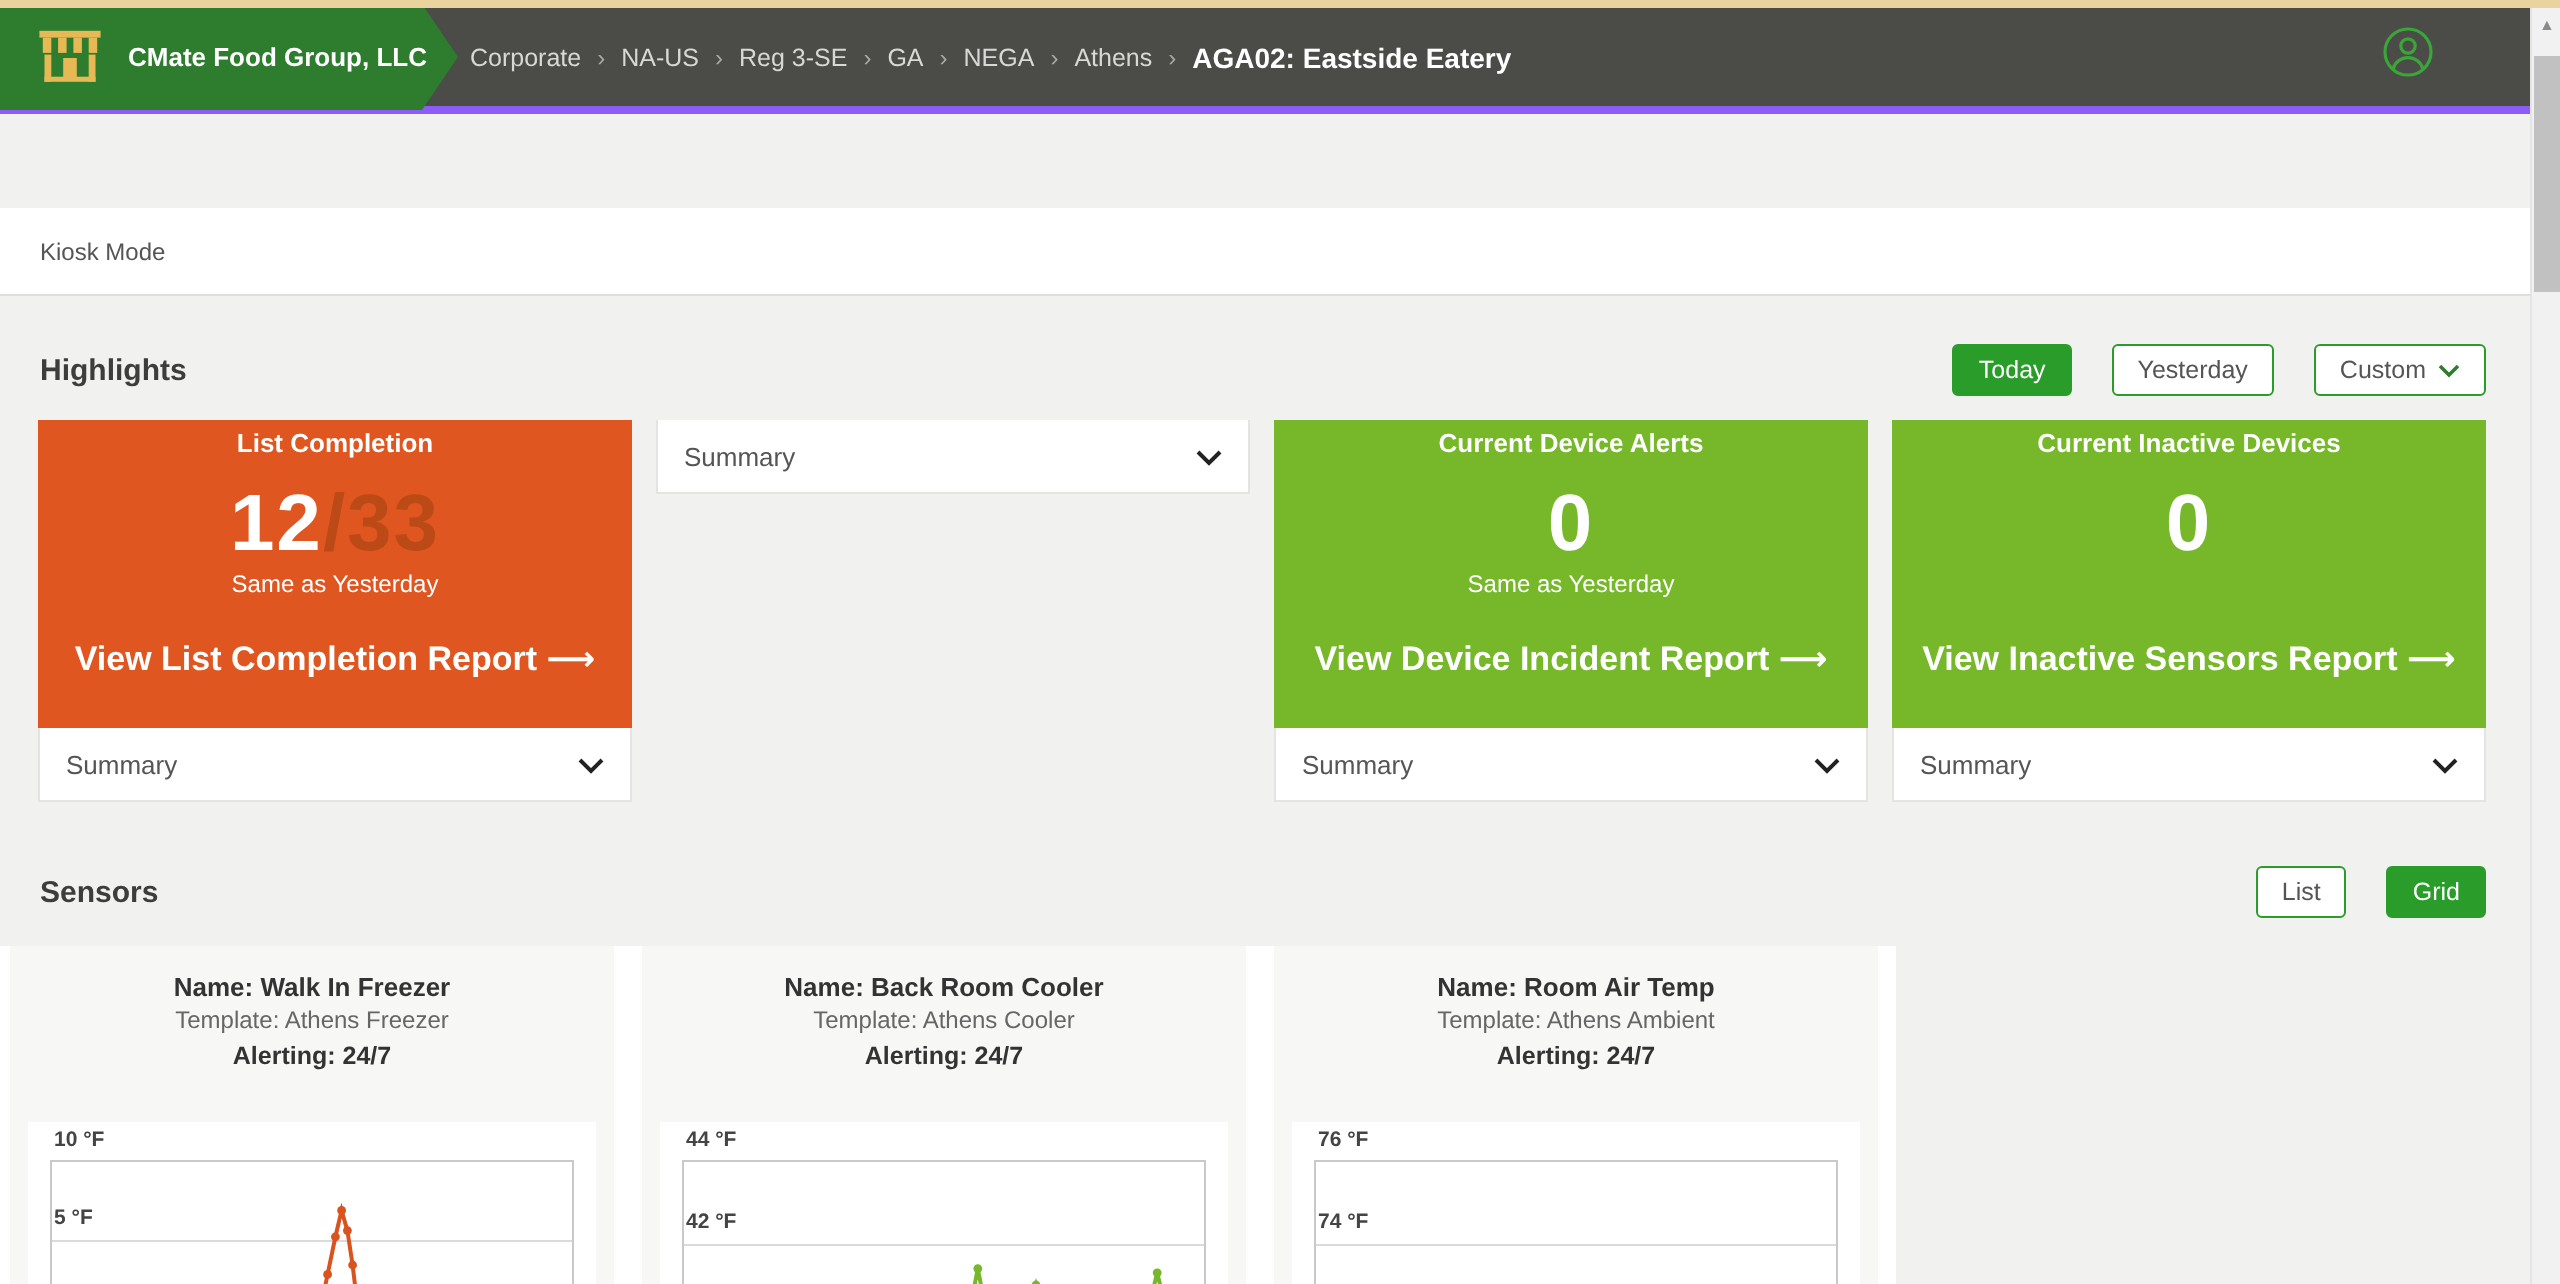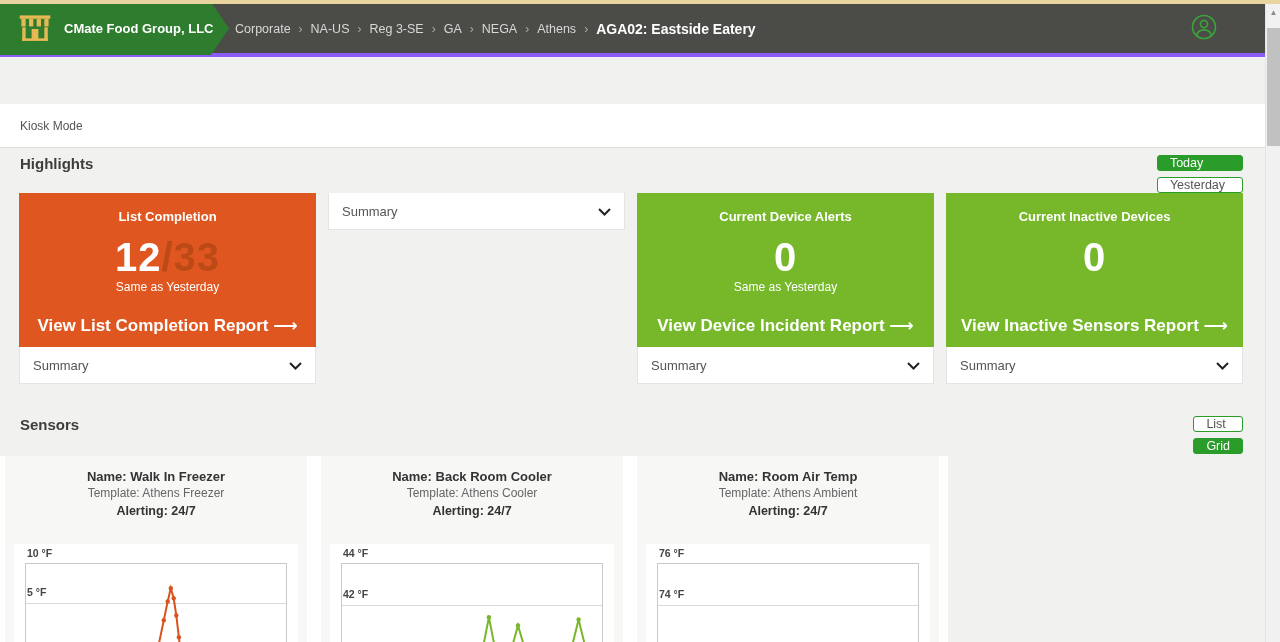--- a/index.html
+++ b/index.html
@@ -24,30 +24,30 @@
   .nav { position:absolute; left:0; top:59px; width:100%; height:45px; background:#fff; border-bottom:1px solid #e2e2e0; display:flex; align-items:center; padding-left:20px; gap:30px; }
   .tab { font-size:14px; color:#3c3c3c; cursor:pointer; }
   .tab.active { color:#3f9c3f; }
 
   
   .kiosk { position:absolute; left:0; top:104px; width:100%; height:44px; background:#fff; border-bottom:1px solid #dddddb; display:flex; align-items:center; padding-left:20px; }
   .kiosk span { font-size:12px; color:#555; cursor:pointer; }
 
   
   .main { position:absolute; left:0; top:148px; width:100%; height:494px; background:#f1f1ef; }
-  .section-head { display:flex; justify-content:space-between; margin:7px 22px 0 20px; height:26px; }
+  .section-head { display:flex; align-items:center; justify-content:space-between; margin:24px 22px 0 20px; height:26px; }
   .h2 { font-size:15px; font-weight:bold; color:#3d3d3b; }
-  .btn-group { display:flex; gap:6px;flex-direction:column; }
+  .btn-group { display:flex; gap:20px; }
   .btn { height:26px; border-radius:3px; font-size:12.5px; padding:0 12px; display:inline-flex; align-items:center; gap:6px; background:#fff; border:1px solid #2a9c2a; color:#555; cursor:pointer; font-family:inherit; }
   .btn.primary { background:#2a9c2a; border-color:#2a9c2a; color:#fff; }
 
   
   .hl-row { display:grid; grid-template-columns:repeat(4,1fr); gap:12px; margin:12px 22px 0 19px; }
   .hl-card { display:flex; flex-direction:column; }
-  .hl-top { height:154px; display:flex; flex-direction:column; align-items:center; text-align:center; padding-top:16px; }
+  .hl-top { height:154px; display:flex; flex-direction:column; align-items:center; text-align:center; padding-top:4px; }
   .hl-top.orange { background:#e05620; }
   .hl-top.green { background:#76b82a; }
   .hl-title { color:#fff; font-weight:bold; font-size:13px; }
   .hl-num { margin-top:10px; font-size:40px; font-weight:bold; line-height:46px; letter-spacing:1px; }
   .nw { color:#fff; }
   .orange .nm { color:#bc4a17; }
   .green .nm { color:#5f9a1d; }
   .hl-sub { color:#fff; font-size:12px; min-height:15px; }
   .hl-link { margin-top:20px; color:#fff; font-weight:bold; font-size:17px; cursor:pointer; text-decoration:none; }
   .hl-footer { height:37px; background:#fff; border:1px solid #e4e4e2; border-top:none; display:flex; align-items:center; justify-content:space-between; padding:0 13px; cursor:pointer; }

